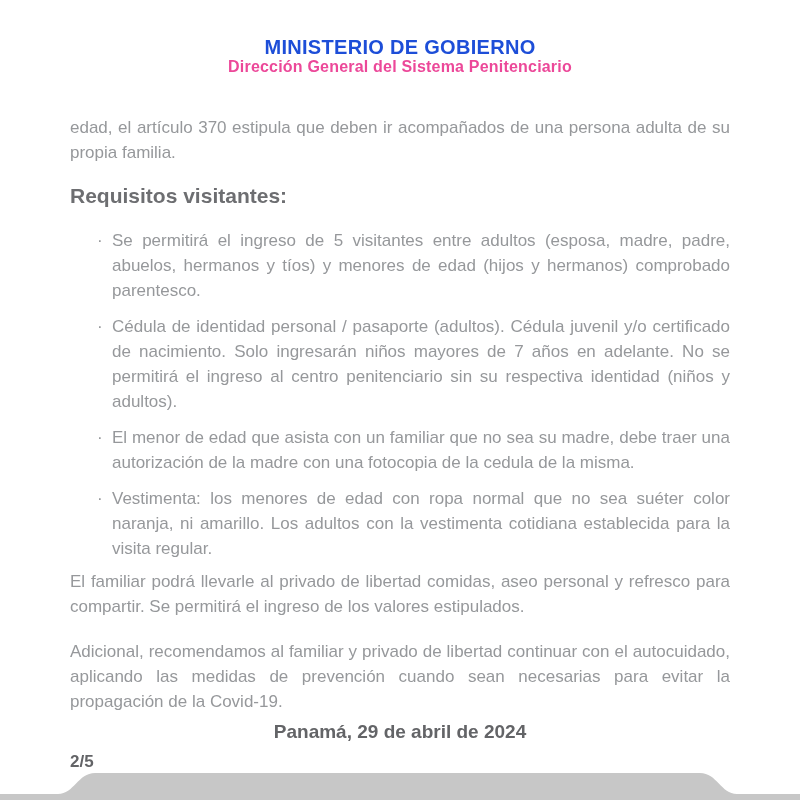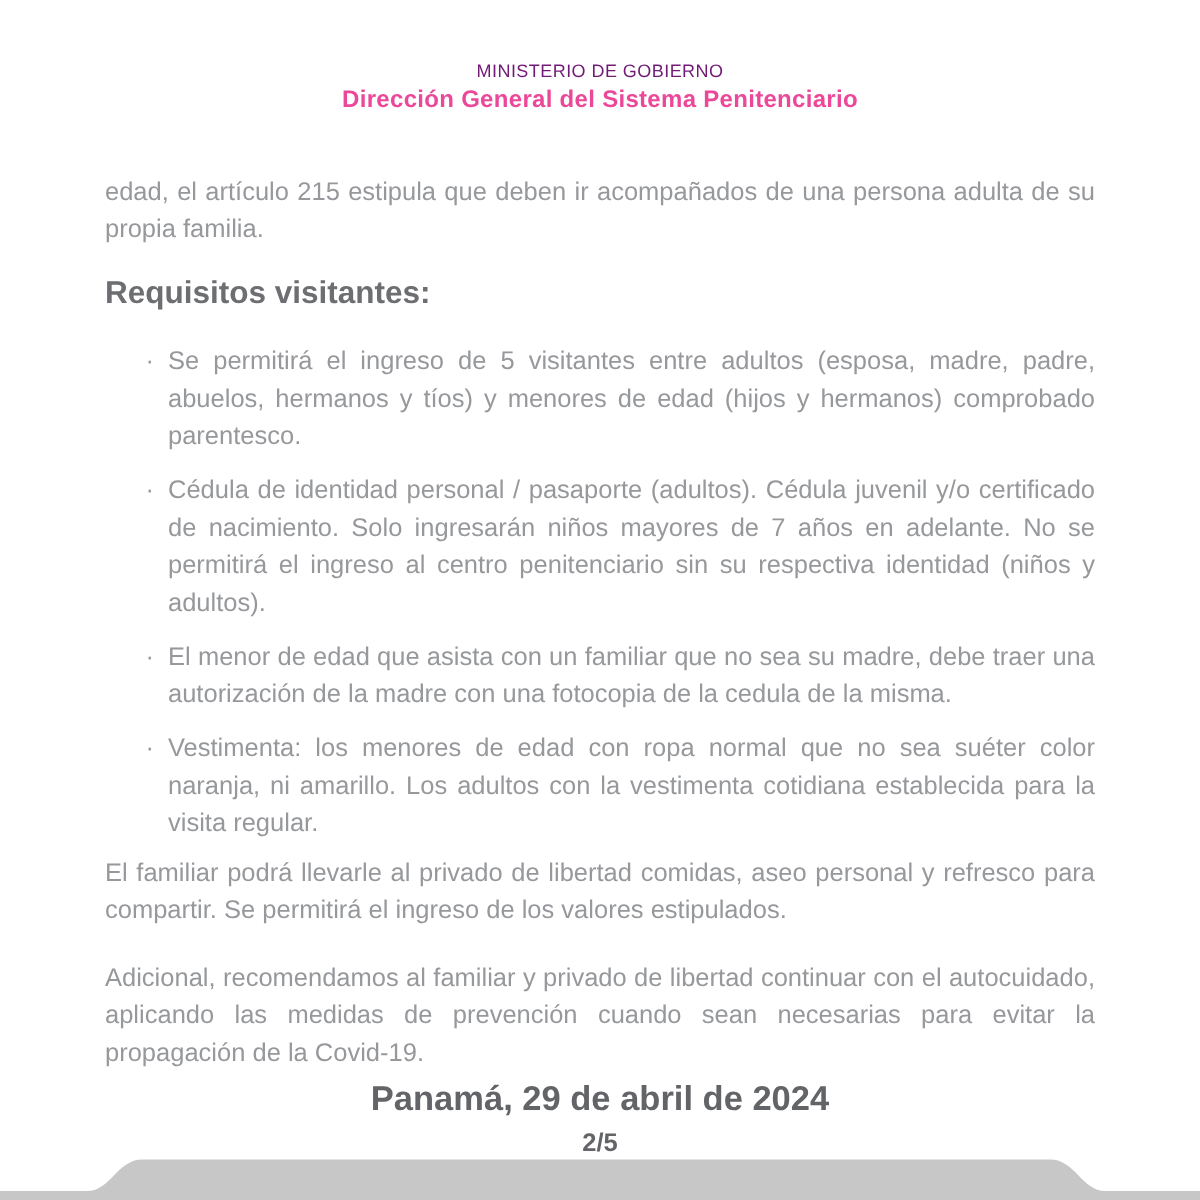--- a/index.html
+++ b/index.html
@@ -16,23 +16,23 @@
     position: absolute;
     left: 70px;
     top: 0;
     width: 660px;
   }
   .doc-header {
     padding-top: 37px;
     text-align: center;
   }
   .doc-title {
-    font-size: 12px;
-    font-weight: normal;
-    color: #701a75;
+    font-size: 20px;
+    font-weight: bold;
+    color: #1d4ed8;
     letter-spacing: 0.3px;
     line-height: 20px;
   }
   .doc-subtitle {
     font-size: 16px;
     font-weight: bold;
     color: #ec4899;
     letter-spacing: 0.2px;
     line-height: 19px;
   }
@@ -63,28 +63,27 @@
     position: absolute;
     left: 27px;
     top: 0;
     color: #96989b;
   }
   .closing-1 { margin-top: 8px; }
   .closing-2 { margin-top: 20px; }
   .dateline {
     margin-top: 6px;
     text-align: center;
-    font-size: 23px;
+    font-size: 19px;
     line-height: 24px;
     font-weight: bold;
     color: #636467;
   }
   .page-indicator {
     margin-top: 6px;
-    text-align: center;
     font-size: 17px;
     line-height: 24px;
     font-weight: bold;
     color: #636467;
   }
   .next-page-tab {
     position: absolute;
     left: 0;
     bottom: 0;
     width: 800px;
@@ -96,21 +95,21 @@
 <body>
 
 <div class="doc">
   <div class="content">
 
     <div class="doc-header">
       <div class="doc-title">MINISTERIO DE GOBIERNO</div>
       <div class="doc-subtitle">Dirección General del Sistema Penitenciario</div>
     </div>
 
-    <p class="body-text intro">edad, el artículo 215 estipula que deben ir acompañados de una persona adulta de su propia familia.</p>
+    <p class="body-text intro">edad, el artículo 370 estipula que deben ir acompañados de una persona adulta de su propia familia.</p>
 
     <div class="section-heading">Requisitos visitantes:</div>
 
     <ul class="requirements">
       <li class="body-text">
         <span class="bullet-marker">·</span>
         <span>Se permitirá el ingreso de 5 visitantes entre adultos (esposa, madre, padre, abuelos, hermanos y tíos) y menores de edad (hijos y hermanos) comprobado parentesco.</span>
       </li>
       <li class="body-text">
         <span class="bullet-marker">·</span>

